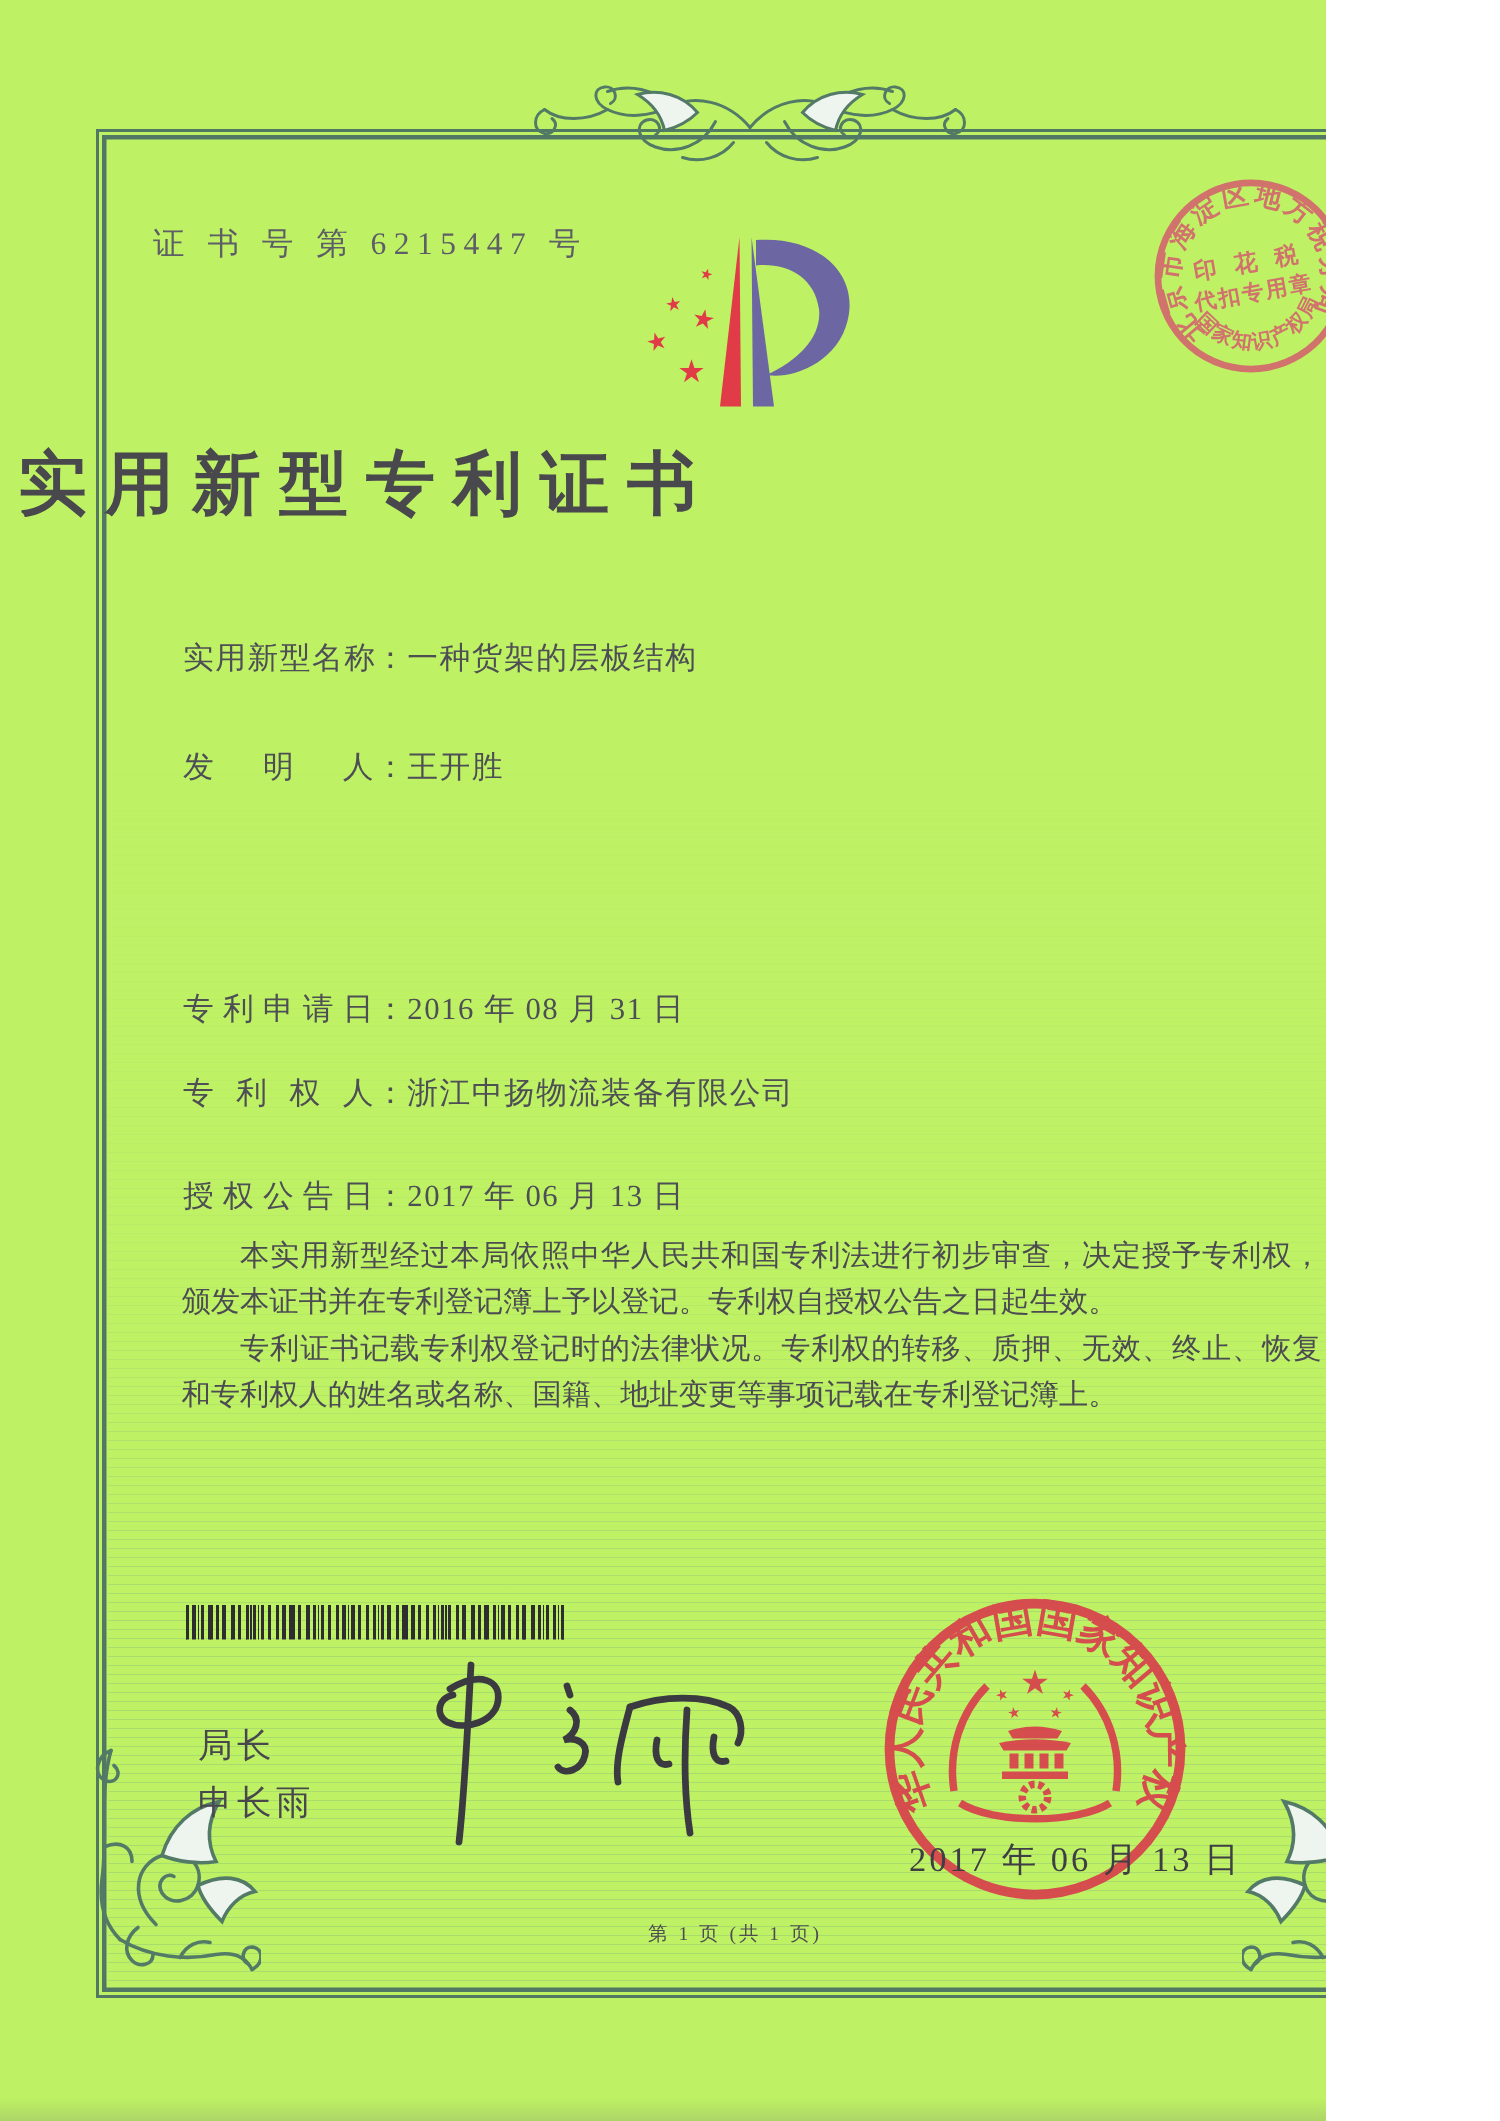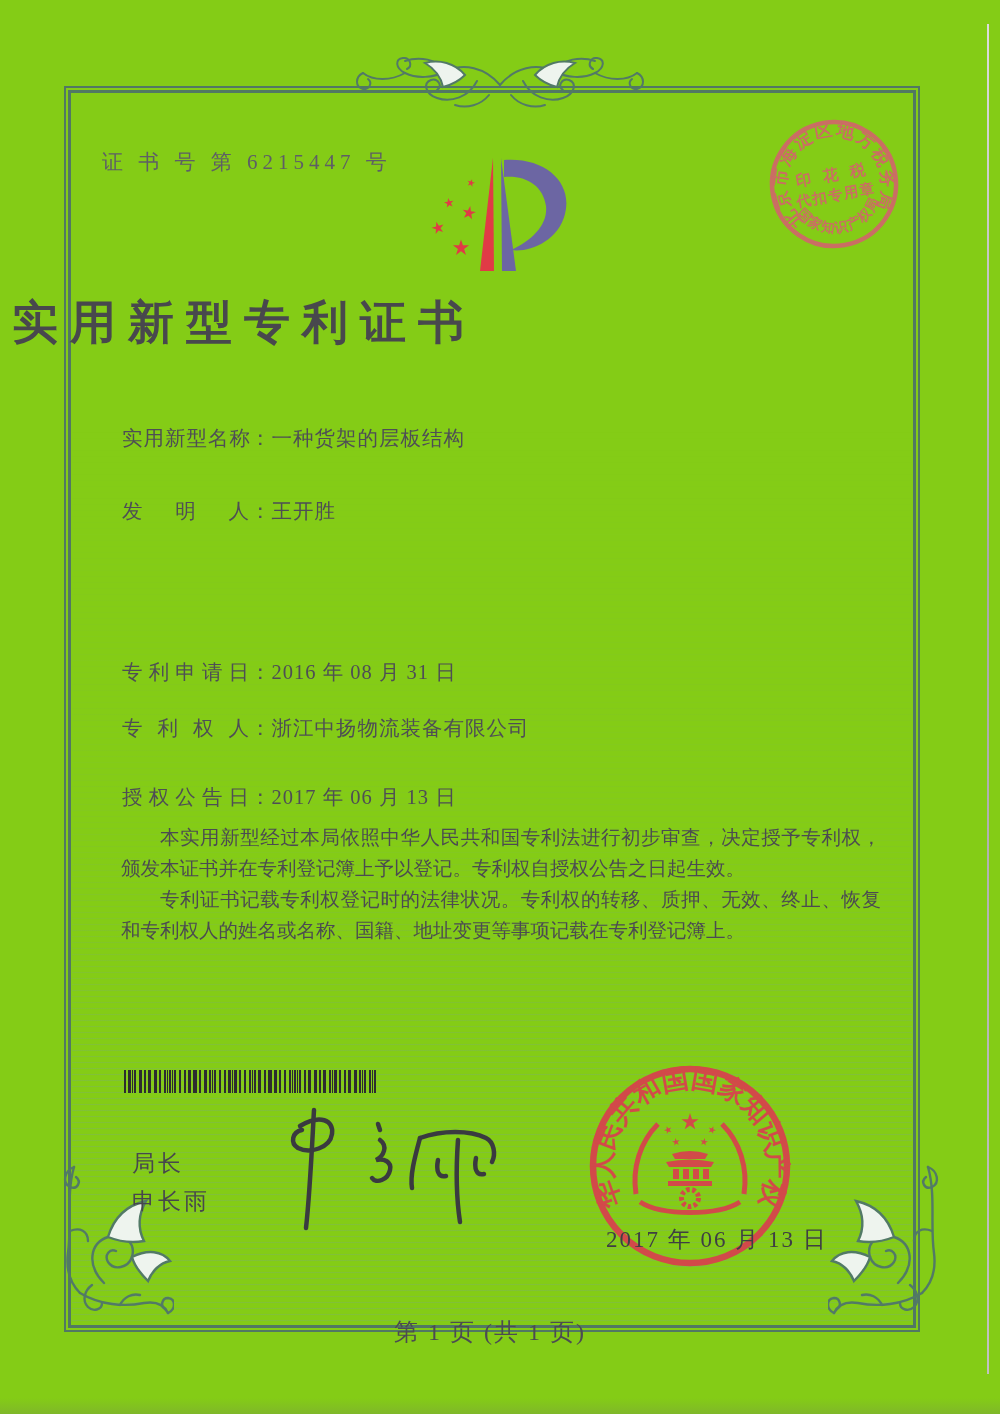--- a/index.html
+++ b/index.html
@@ -1,18 +1,18 @@
 <!DOCTYPE html>
 <html><head>
 <meta charset="utf-8">
 <style>
   html,body { margin:0; padding:0; background:#ffffff; }
   .page {
-    position:relative; width:1000px; height:1414px;
-    background:#84cc16; overflow:hidden;
+    position:relative; width:884px; height:1414px;
+    background:#bef264; overflow:hidden;
     font-family:"Liberation Serif","DejaVu Serif",serif;
     color:#4b4b51;
   }
   
   .frame-outer {
     position:absolute; left:64px; top:86px; width:852px; height:1242px;
     border:2px solid #517863;
   }
   .frame-inner { position:absolute; inset:2px; border:3px solid #517863; }
   .ornament { position:absolute; pointer-events:none; }
@@ -63,21 +63,21 @@
   .director-label { position:absolute; left:132px; top:1148px; font-size:23px; letter-spacing:3px; color:#47474d; }
   .director-name  { position:absolute; left:132px; top:1186px; font-size:23px; letter-spacing:3px; color:#47474d; }
   .signature { position:absolute; left:262px; top:1096px; }
   .seal { position:absolute; left:588px; top:1064px; opacity:.93; }
   .seal-date {
     position:absolute; left:606px; top:1224px; z-index:5;
     font-size:23px; letter-spacing:2px; color:#3e3e44; white-space:nowrap;
   }
   .footer {
     position:absolute; left:64px; top:1280px; width:852px;
-    text-align:center; font-size:24px; letter-spacing:2px; color:#4c4c52;margin-top:36px;
+    text-align:center; font-size:13px; letter-spacing:2px; color:#4c4c52;
   }
   
   .edge-right  { position:absolute; left:987px; top:24px; width:2px; height:1350px;
                  background:linear-gradient(180deg,#dcdcdc,#a9a9a9 40%,#c2c2c2); }
   .edge-bottom { position:absolute; left:0; top:1398px; width:100%; height:16px;
                  background:linear-gradient(180deg,rgba(0,0,0,0),rgba(110,110,110,.22)); }
 </style>
 </head>
 <body>
 

